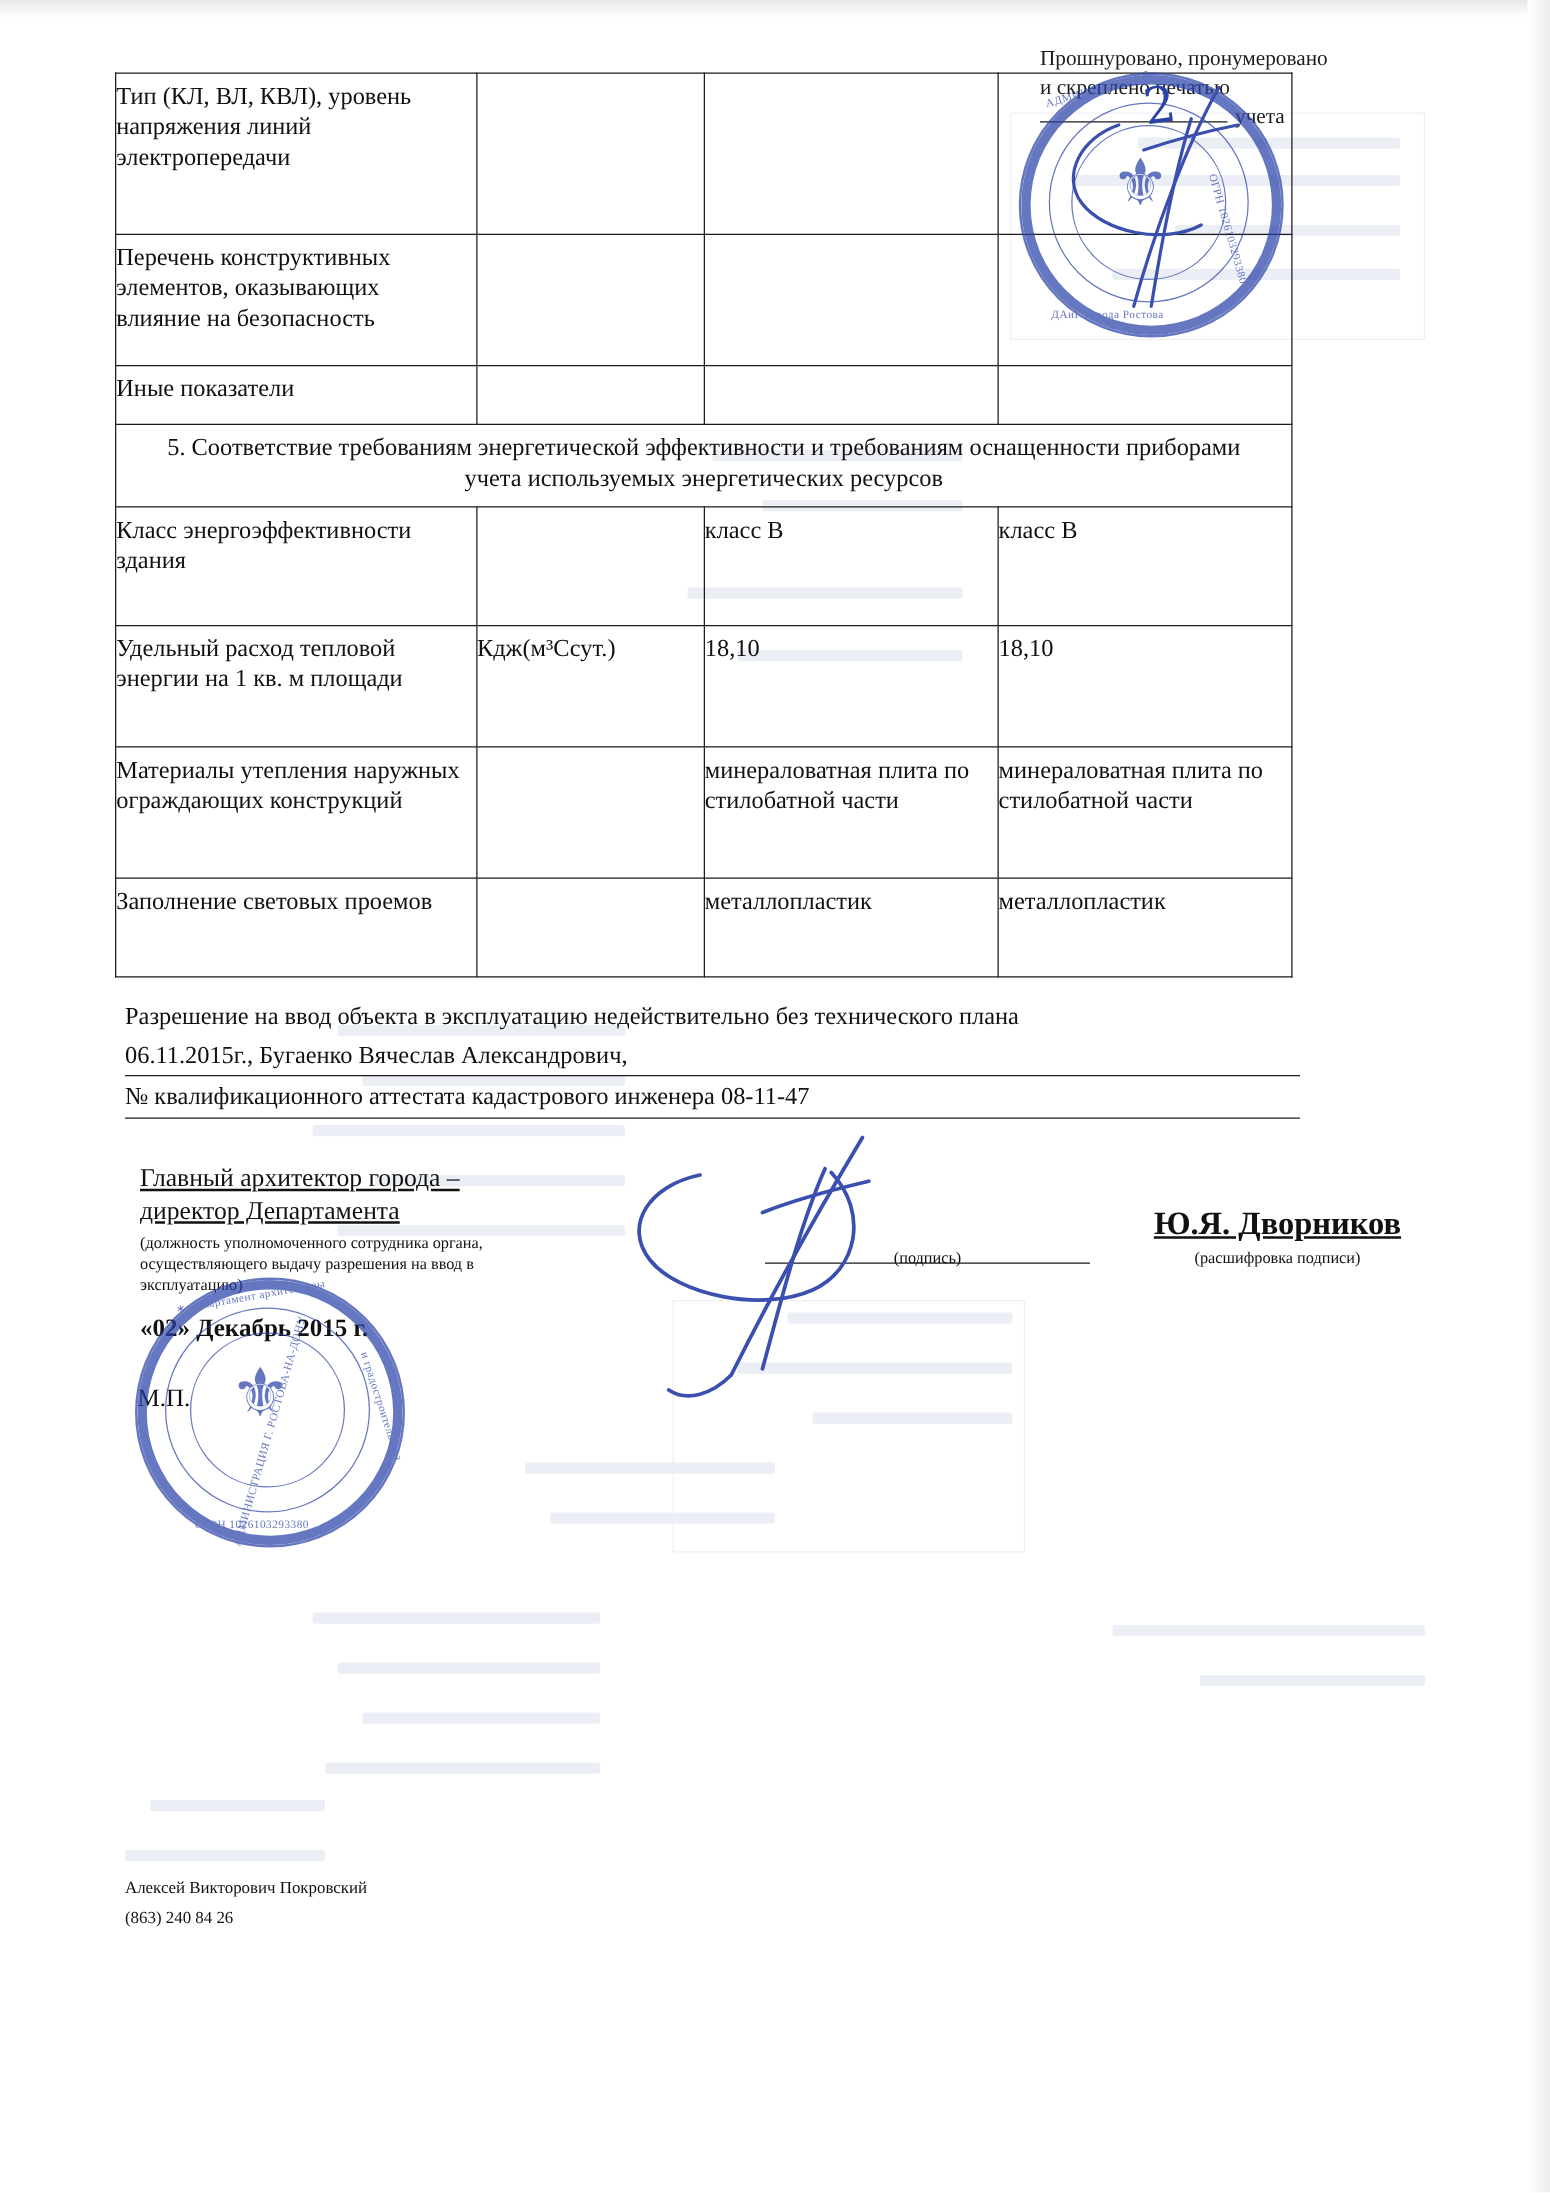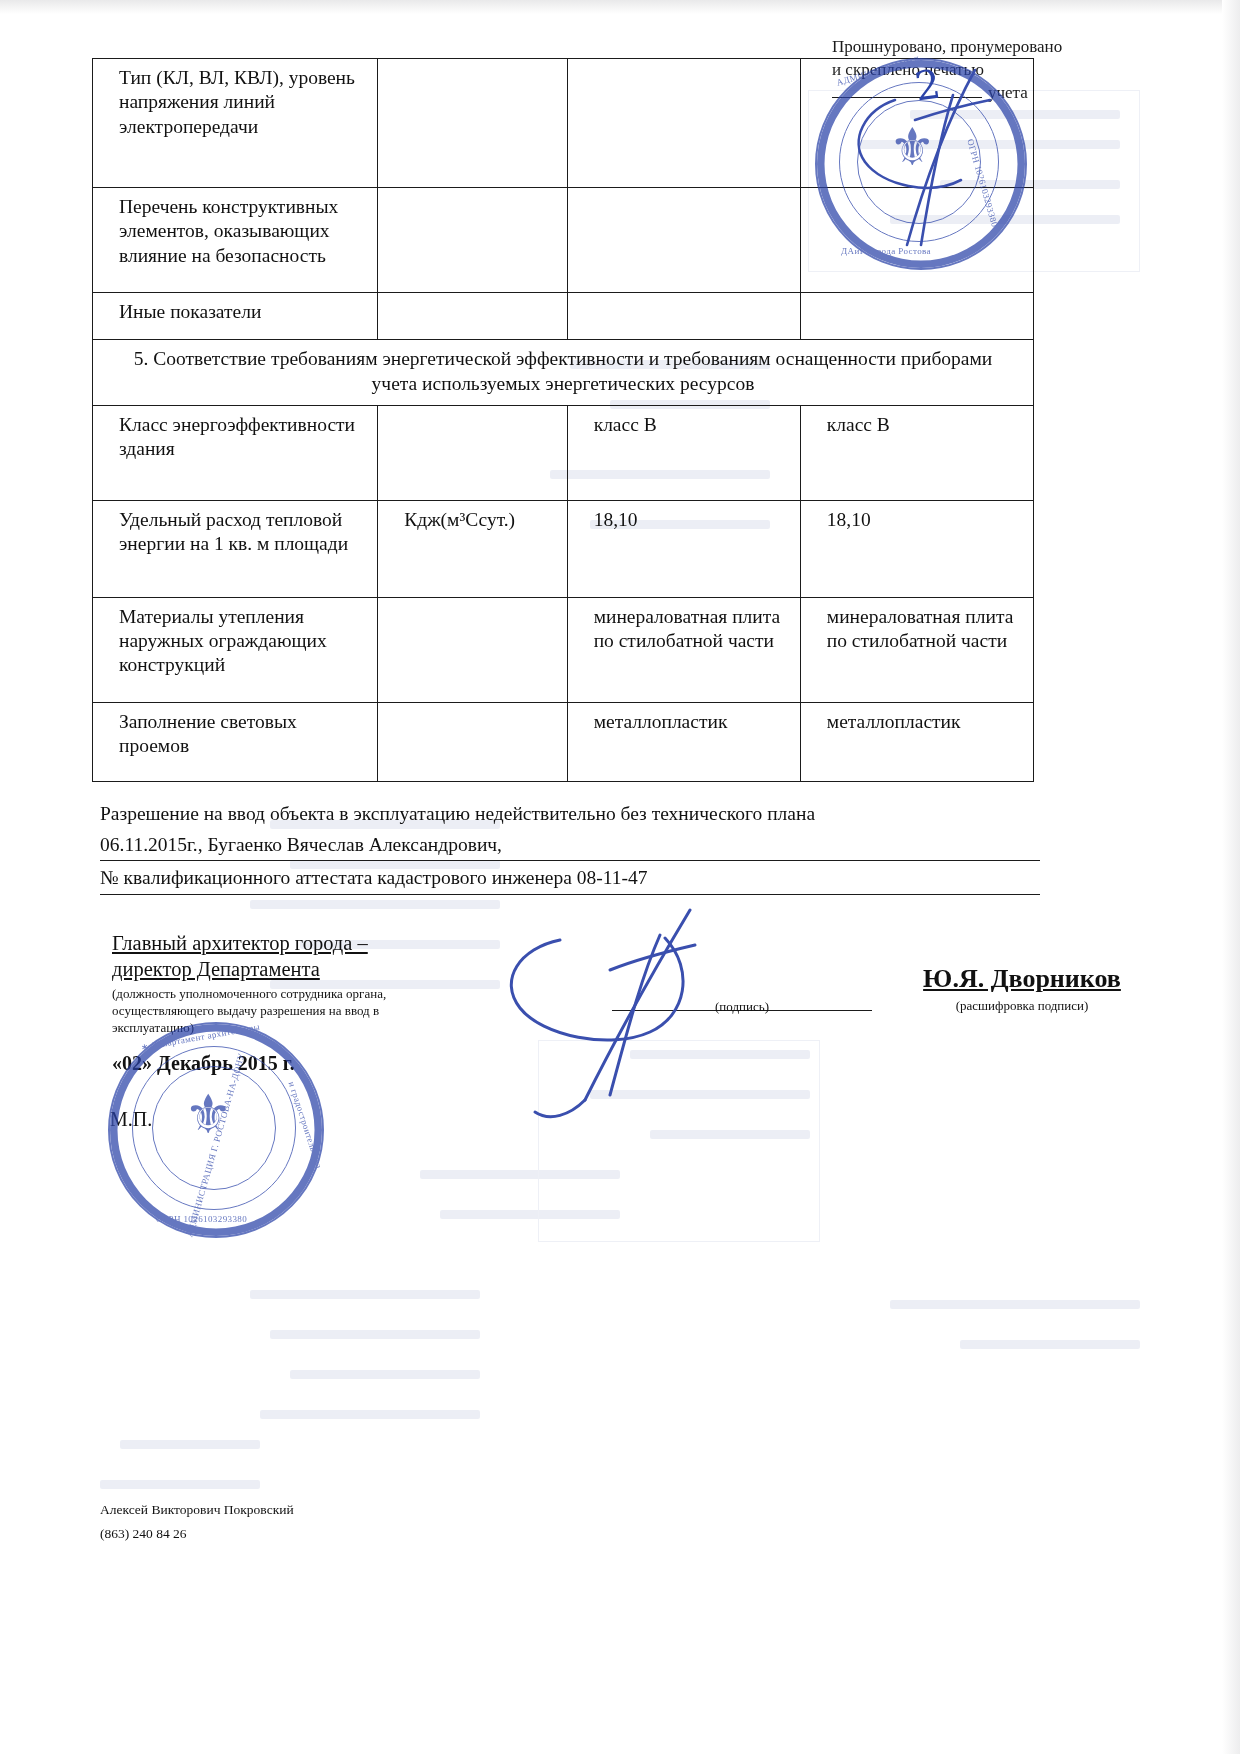--- a/index.html
+++ b/index.html
@@ -46,21 +46,21 @@
     position: absolute;
     left: 92px;
     top: 58px;
     width: 942px;
     border-collapse: collapse;
     font-size: 19.5px;
     line-height: 1.25;
   }
   .doc-table td {
     border: 1px solid #1b1b1b;
-    padding: 7px 8px 9px 26px;
+    padding: 7px 8px 9px 0;
     vertical-align: top;
   }
   .col-a { width: 290px; }
   .col-b { width: 180px; }
   .col-c { width: 236px; }
   .col-d { width: 236px; }
 
   .row-h1 td { height: 112px; }
   .row-h2 td { height: 88px; }
   .row-h3 td { height: 30px; }

